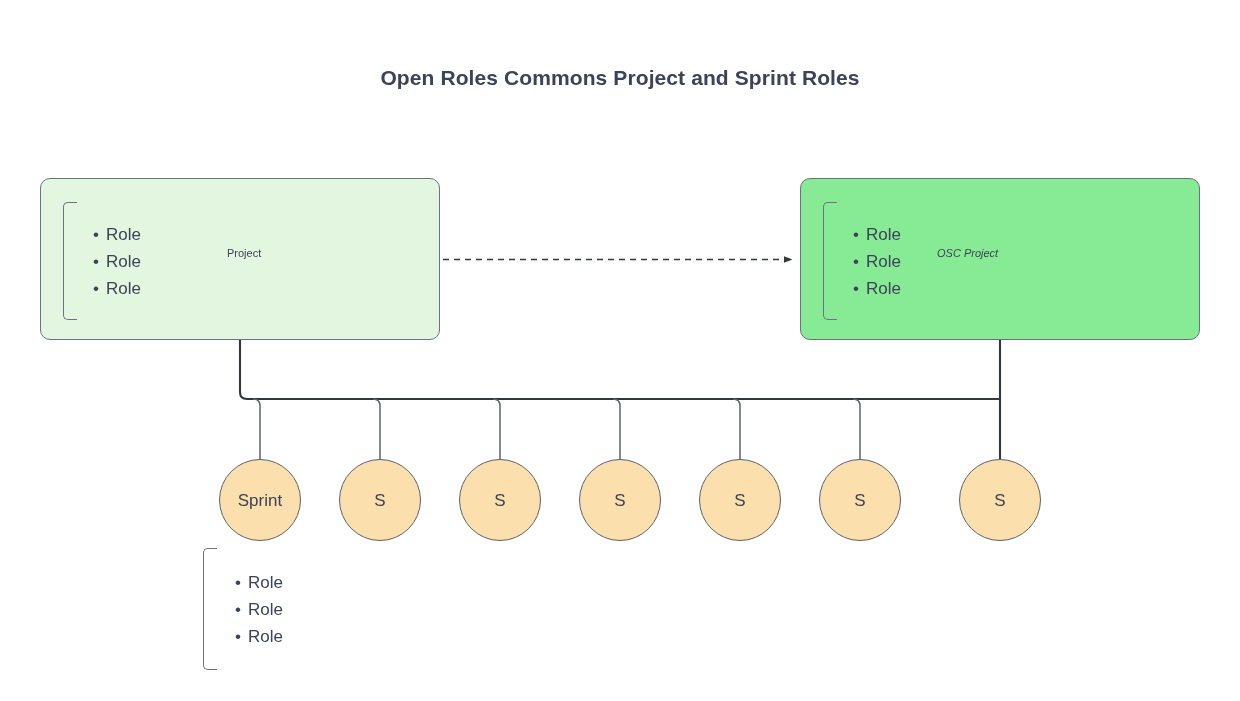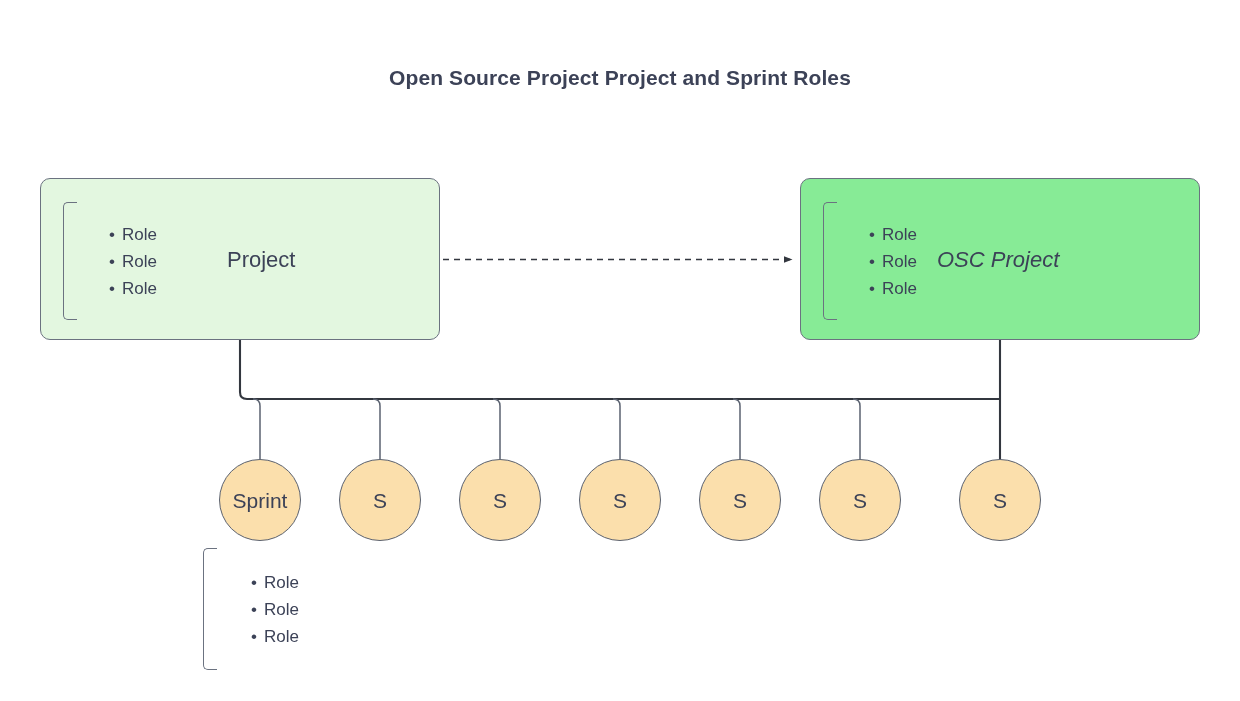--- a/index.html
+++ b/index.html
@@ -71,38 +71,38 @@
     width: 14px;
     box-sizing: border-box;
     border-left: 1.4px solid #6b7280;
     border-top: 1.4px solid #6b7280;
     border-bottom: 1.4px solid #6b7280;
     border-radius: 5px 0 0 5px;
     flex: 0 0 14px;
   }
   .role-list {
     list-style: none;
-    margin: 16px;
+    margin: 0;
     padding: 0 0 0 16px;
     align-self: center;
   }
   .role-list li {
     font-size: 17px;
     color: #3c4257;
     line-height: 27px;
     white-space: nowrap;
   }
   .role-list li .bullet {
     display: inline-block;
     width: 13px;
     color: #3c4257;
   }
   .box-label {
     position: absolute;
-    font-size: 22px;
+    font-size: 11px;
     color: #3c4257;
     white-space: nowrap;
   }
   .node-box.project .box-label { left: 186px; top: 68px; }
   .node-box.osc .box-label     { left: 136px; top: 68px; font-style: italic; }
 
   .node-box.project .bracket-group { left: 22px; top: 23px; height: 118px; }
   .node-box.osc     .bracket-group { left: 22px; top: 23px; height: 118px; }
 
   
@@ -114,21 +114,21 @@
     margin-top: -41px;
     border-radius: 50%;
     background: #fbdfac;
     border: 1.4px solid #5b6270;
     display: flex;
     align-items: center;
     justify-content: center;
     box-sizing: border-box;
   }
   .sprint-node span {
-    font-size: 21px;
+    font-size: 17px;
     color: #3c4257;
     line-height: 1;
   }
 
   
   #sprint-roles {
     position: absolute;
     left: 203px;
     top: 548px;
     height: 122px;
@@ -161,21 +161,21 @@
     <path d="M1000,340 L1000,459" fill="none" stroke="#33373f" stroke-width="2.1" stroke-linecap="round"></path>
 
     <path d="M253,399 Q260,399 260,406 L260,459" fill="none" stroke="#5b6270" stroke-width="1.5"></path>
     <path d="M373,399 Q380,399 380,406 L380,459" fill="none" stroke="#5b6270" stroke-width="1.5"></path>
     <path d="M493,399 Q500,399 500,406 L500,459" fill="none" stroke="#5b6270" stroke-width="1.5"></path>
     <path d="M613,399 Q620,399 620,406 L620,459" fill="none" stroke="#5b6270" stroke-width="1.5"></path>
     <path d="M733,399 Q740,399 740,406 L740,459" fill="none" stroke="#5b6270" stroke-width="1.5"></path>
     <path d="M853,399 Q860,399 860,406 L860,459" fill="none" stroke="#5b6270" stroke-width="1.5"></path>
   </svg>
 
-  <div class="diagram-title">Open Source Project Project and Sprint Roles</div>
+  <div class="diagram-title">Open Roles Commons Project and Sprint Roles</div>
 
   <div class="node-box project">
     <div class="bracket-group">
       <div class="bracket"></div>
       <ul class="role-list">
         <li><span class="bullet">•</span><span>Role</span></li>
         <li><span class="bullet">•</span><span>Role</span></li>
         <li><span class="bullet">•</span><span>Role</span></li>
       </ul>
     </div>

